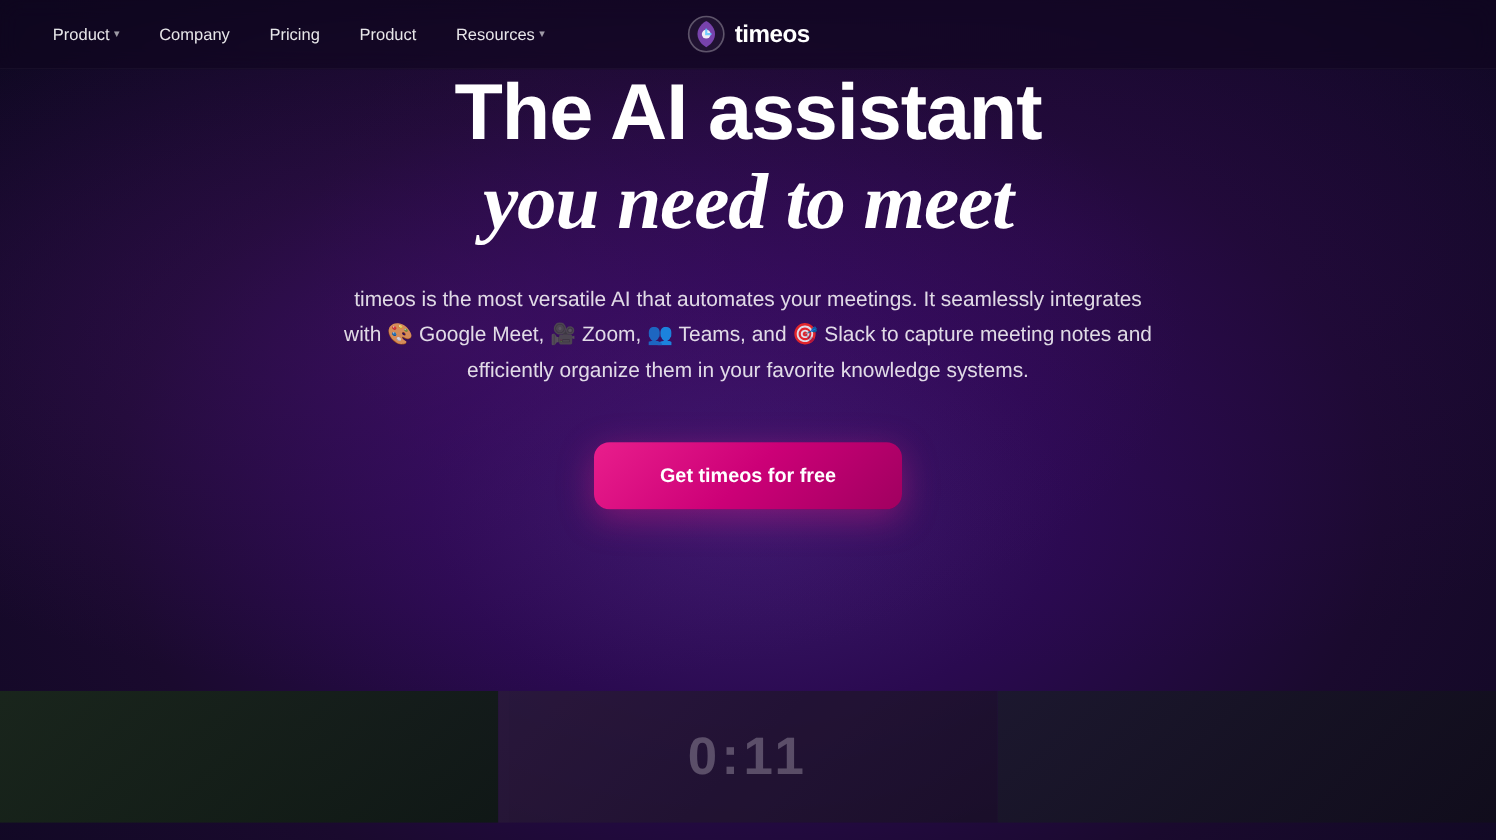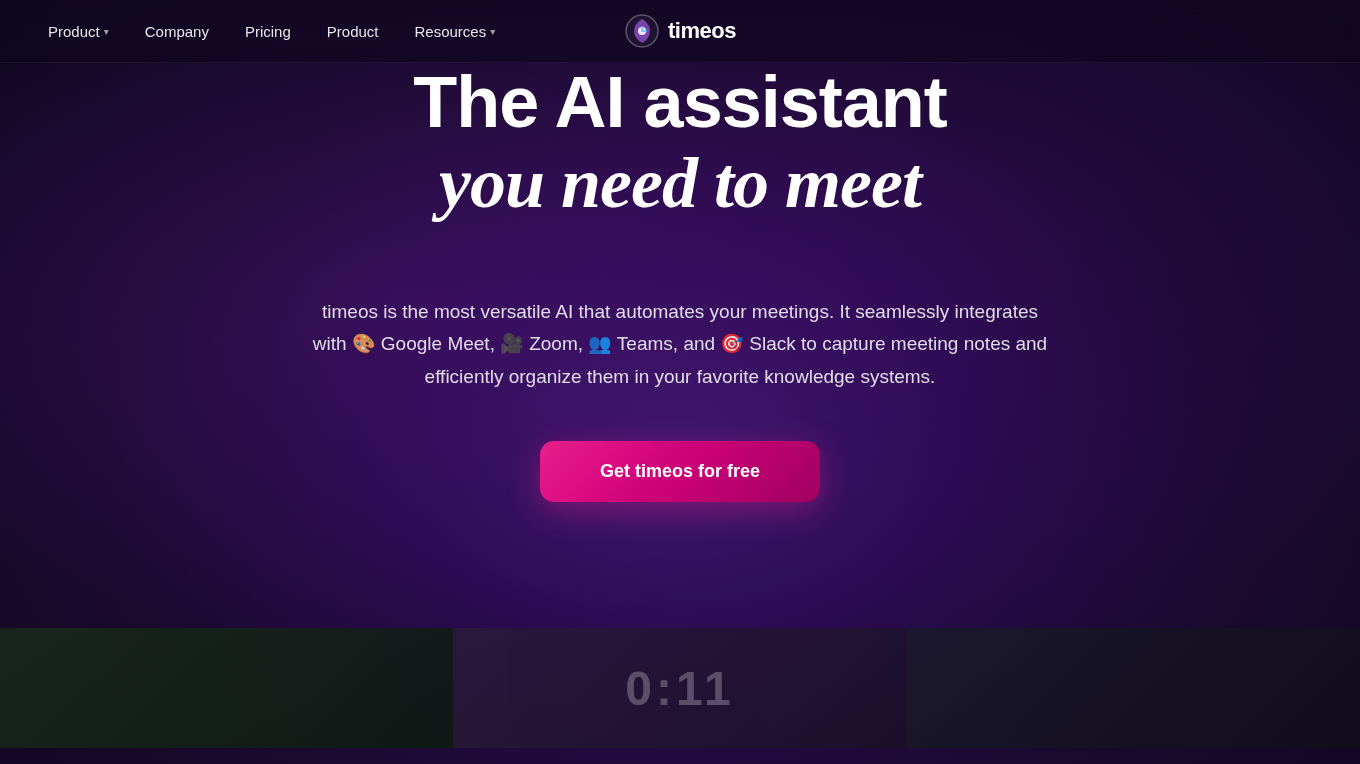--- a/index.html
+++ b/index.html
@@ -152,21 +152,20 @@
       margin-bottom: 32px;
     }
 
     .hero-subtitle {
       max-width: 740px;
       font-size: 19px;
       line-height: 1.7;
       color: rgba(255,255,255,0.85);
       margin-bottom: 48px;
       font-weight: 400;
-      margin-top: 39px;
     }
 
     .cta-btn {
       display: inline-block;
       background: linear-gradient(135deg, #e91e8c 0%, #cc0077 50%, #a00060 100%);
       color: white;
       font-size: 18px;
       font-weight: 600;
       padding: 20px 60px;
       border-radius: 14px;

